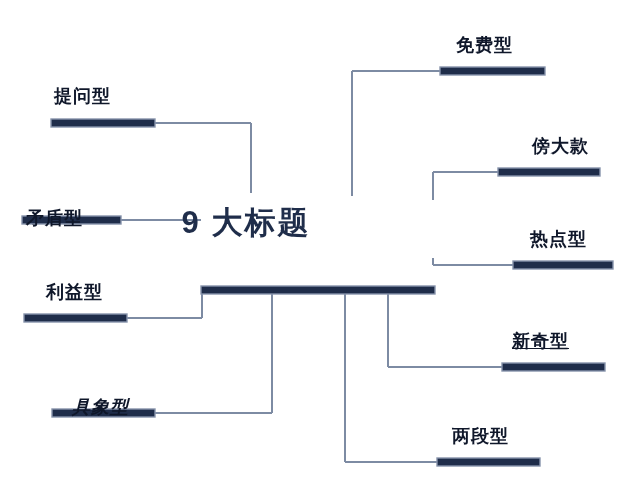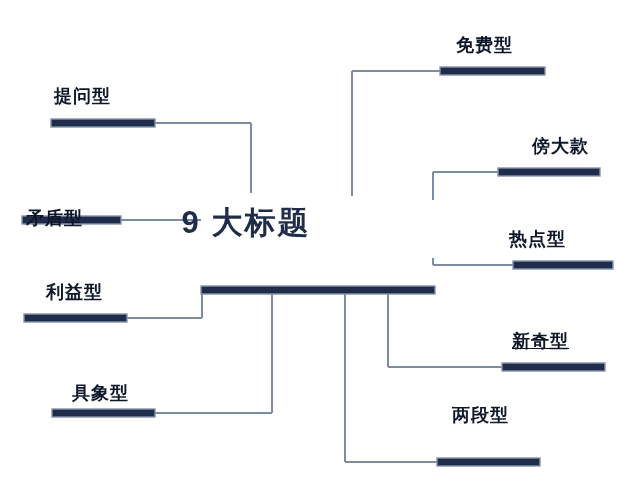--- a/index.html
+++ b/index.html
@@ -83,21 +83,21 @@
         <rect x="437" y="458" width="103" height="8" fill="#1f2d4a" stroke="#8793ab" stroke-width="1.4"></rect>
       </g>
   </svg>
 
   <div class="center-title" style="left: 246px; top: 222px; transform: translate(-50%, -50%);">9 大标题</div>
 
   <div id="labels">
       <div class="node-label" style="left: 54px; top: 87px;">提问型</div>
       <div class="node-label" style="left: 26px; top: 185px; margin-top: 24px;">矛盾型</div>
       <div class="node-label" style="left: 46px; top: 283px;">利益型</div>
-      <div class="node-label" style="left: 72px; top: 384px;">具象型</div>
+      <div class="node-label" style="left: 72px; top: 398px; font-style: italic;">具象型</div>
       <div class="node-label" style="left: 456px; top: 36px;">免费型</div>
       <div class="node-label" style="left: 532px; top: 137px;">傍大款</div>
-      <div class="node-label" style="left: 509px; top: 230px;">热点型</div>
+      <div class="node-label" style="left: 530px; top: 230px;">热点型</div>
       <div class="node-label" style="left: 512px; top: 332px; text-decoration: underline;">新奇型</div>
-      <div class="node-label" style="left: 452px; top: 406px;">两段型</div>
+      <div class="node-label" style="left: 452px; top: 427px;">两段型</div>
     </div>
 
 </div>
 
 </body></html>

